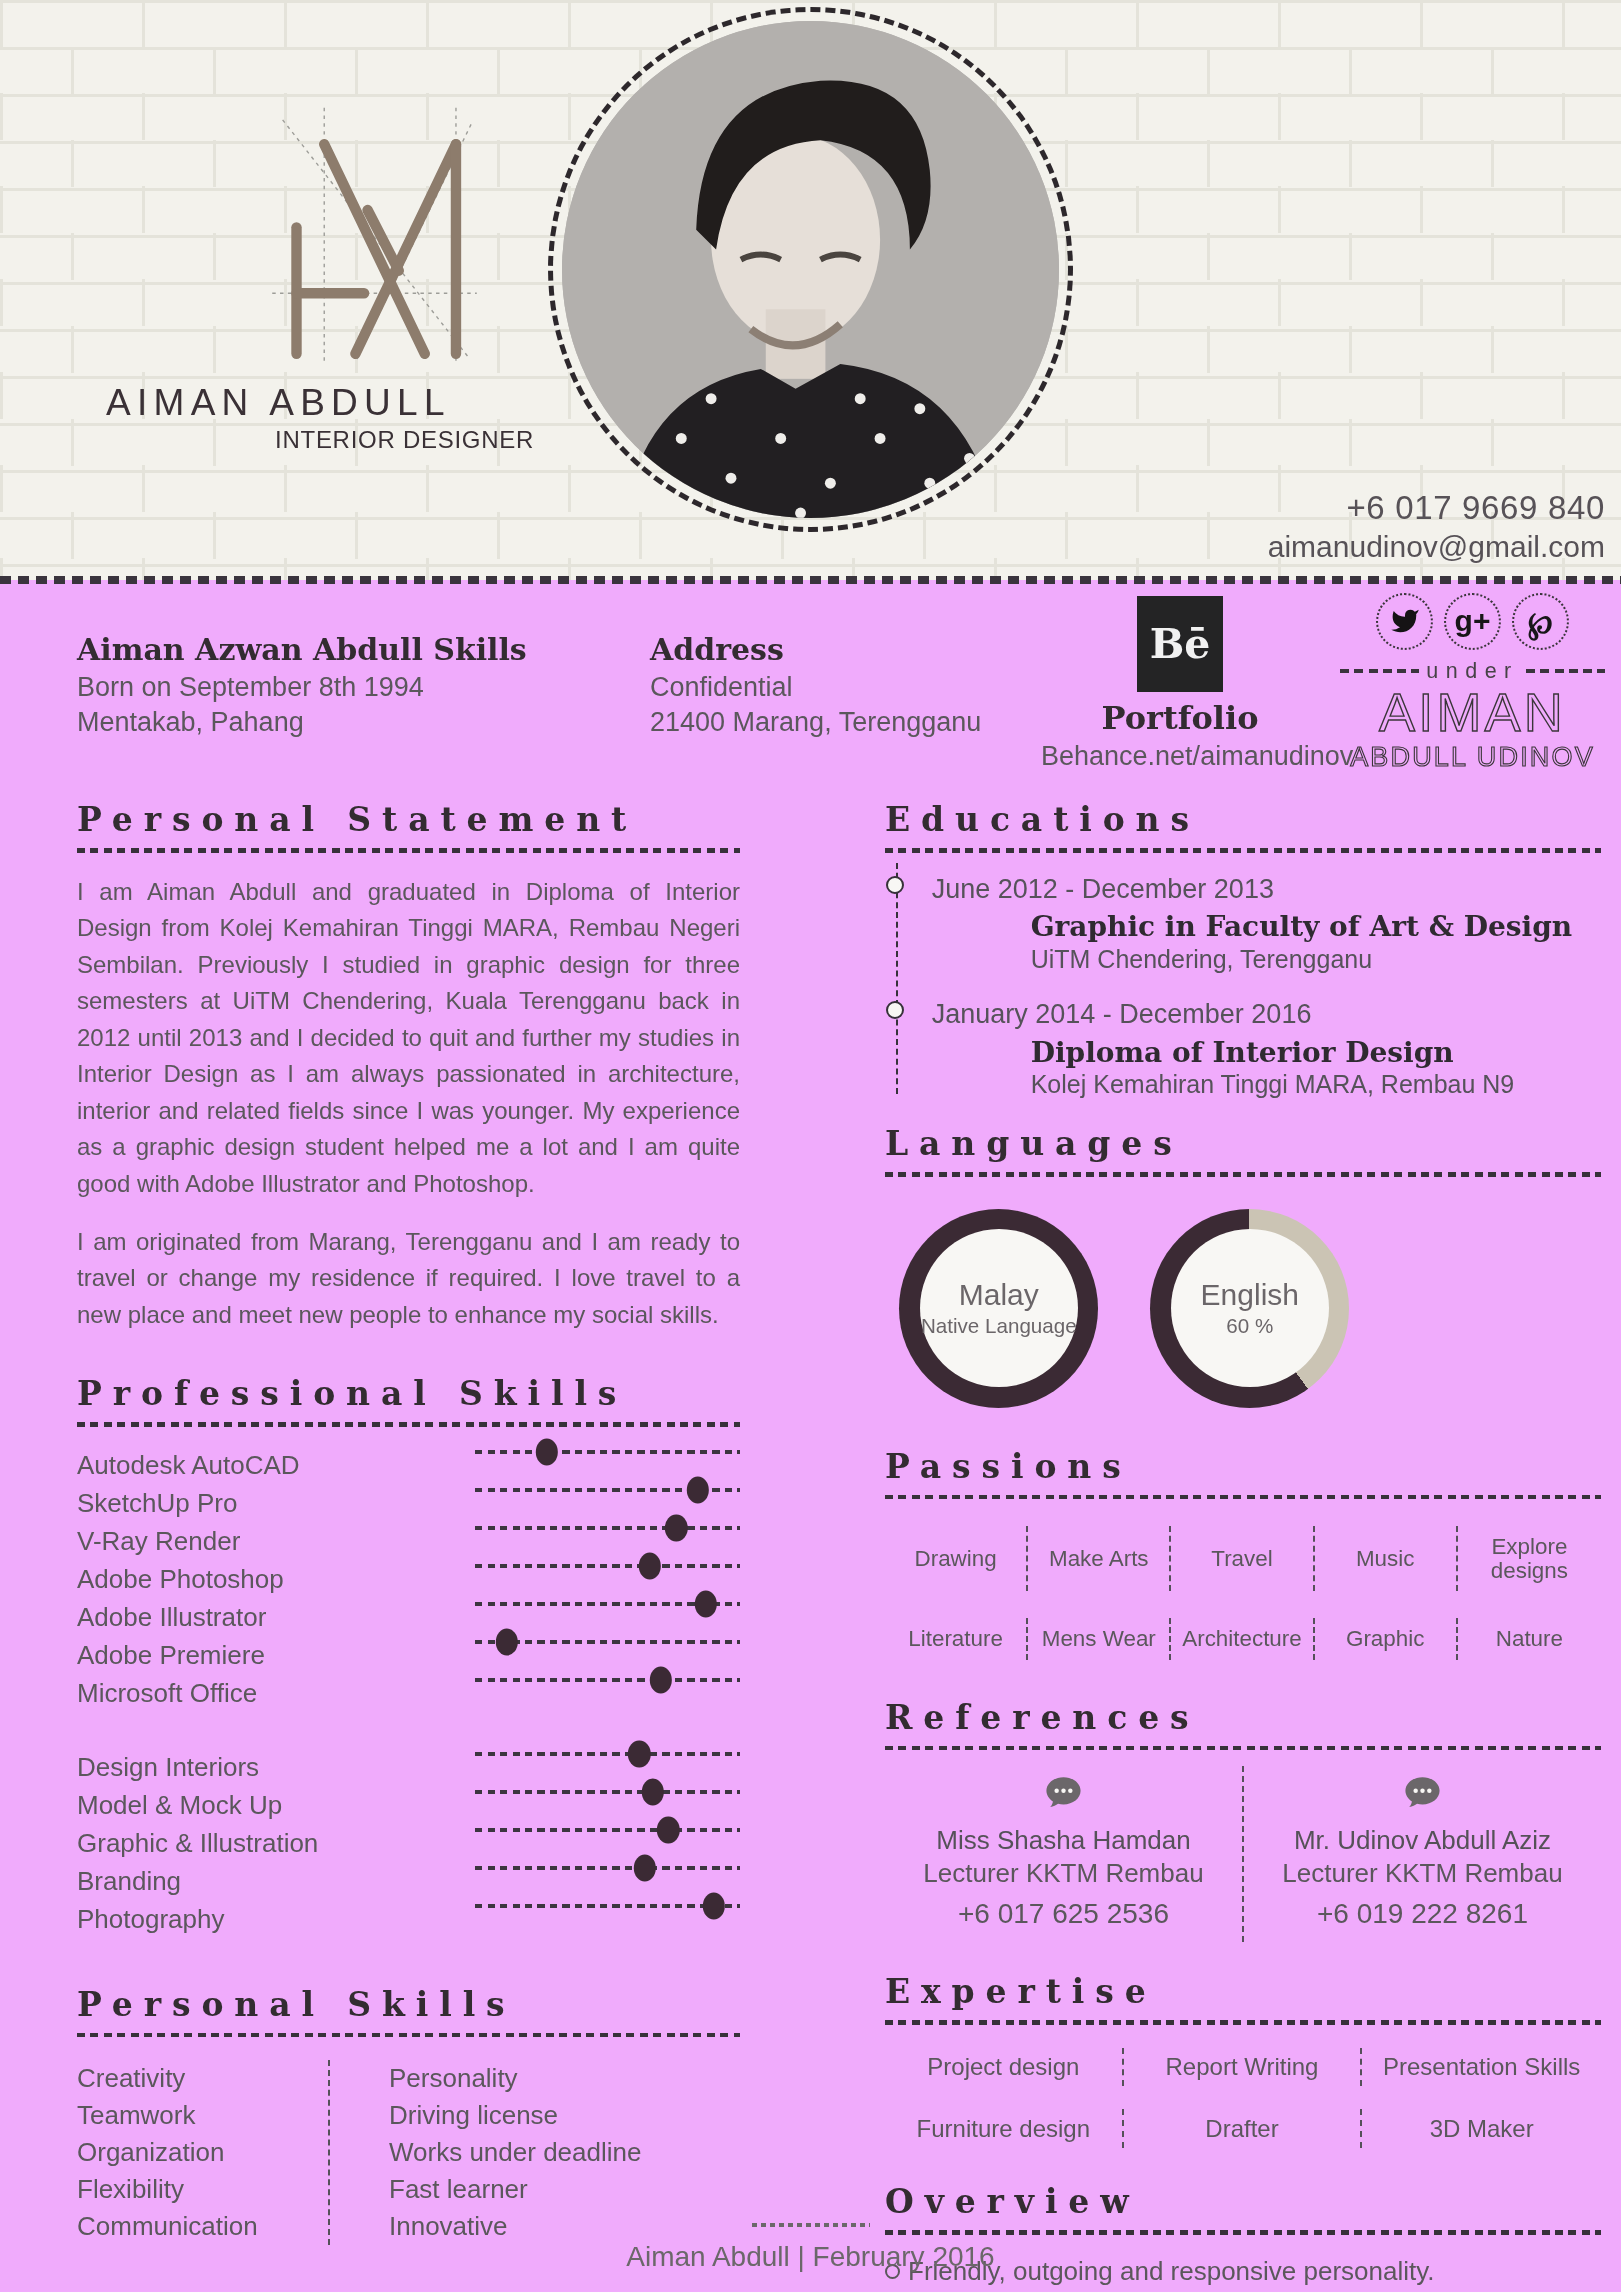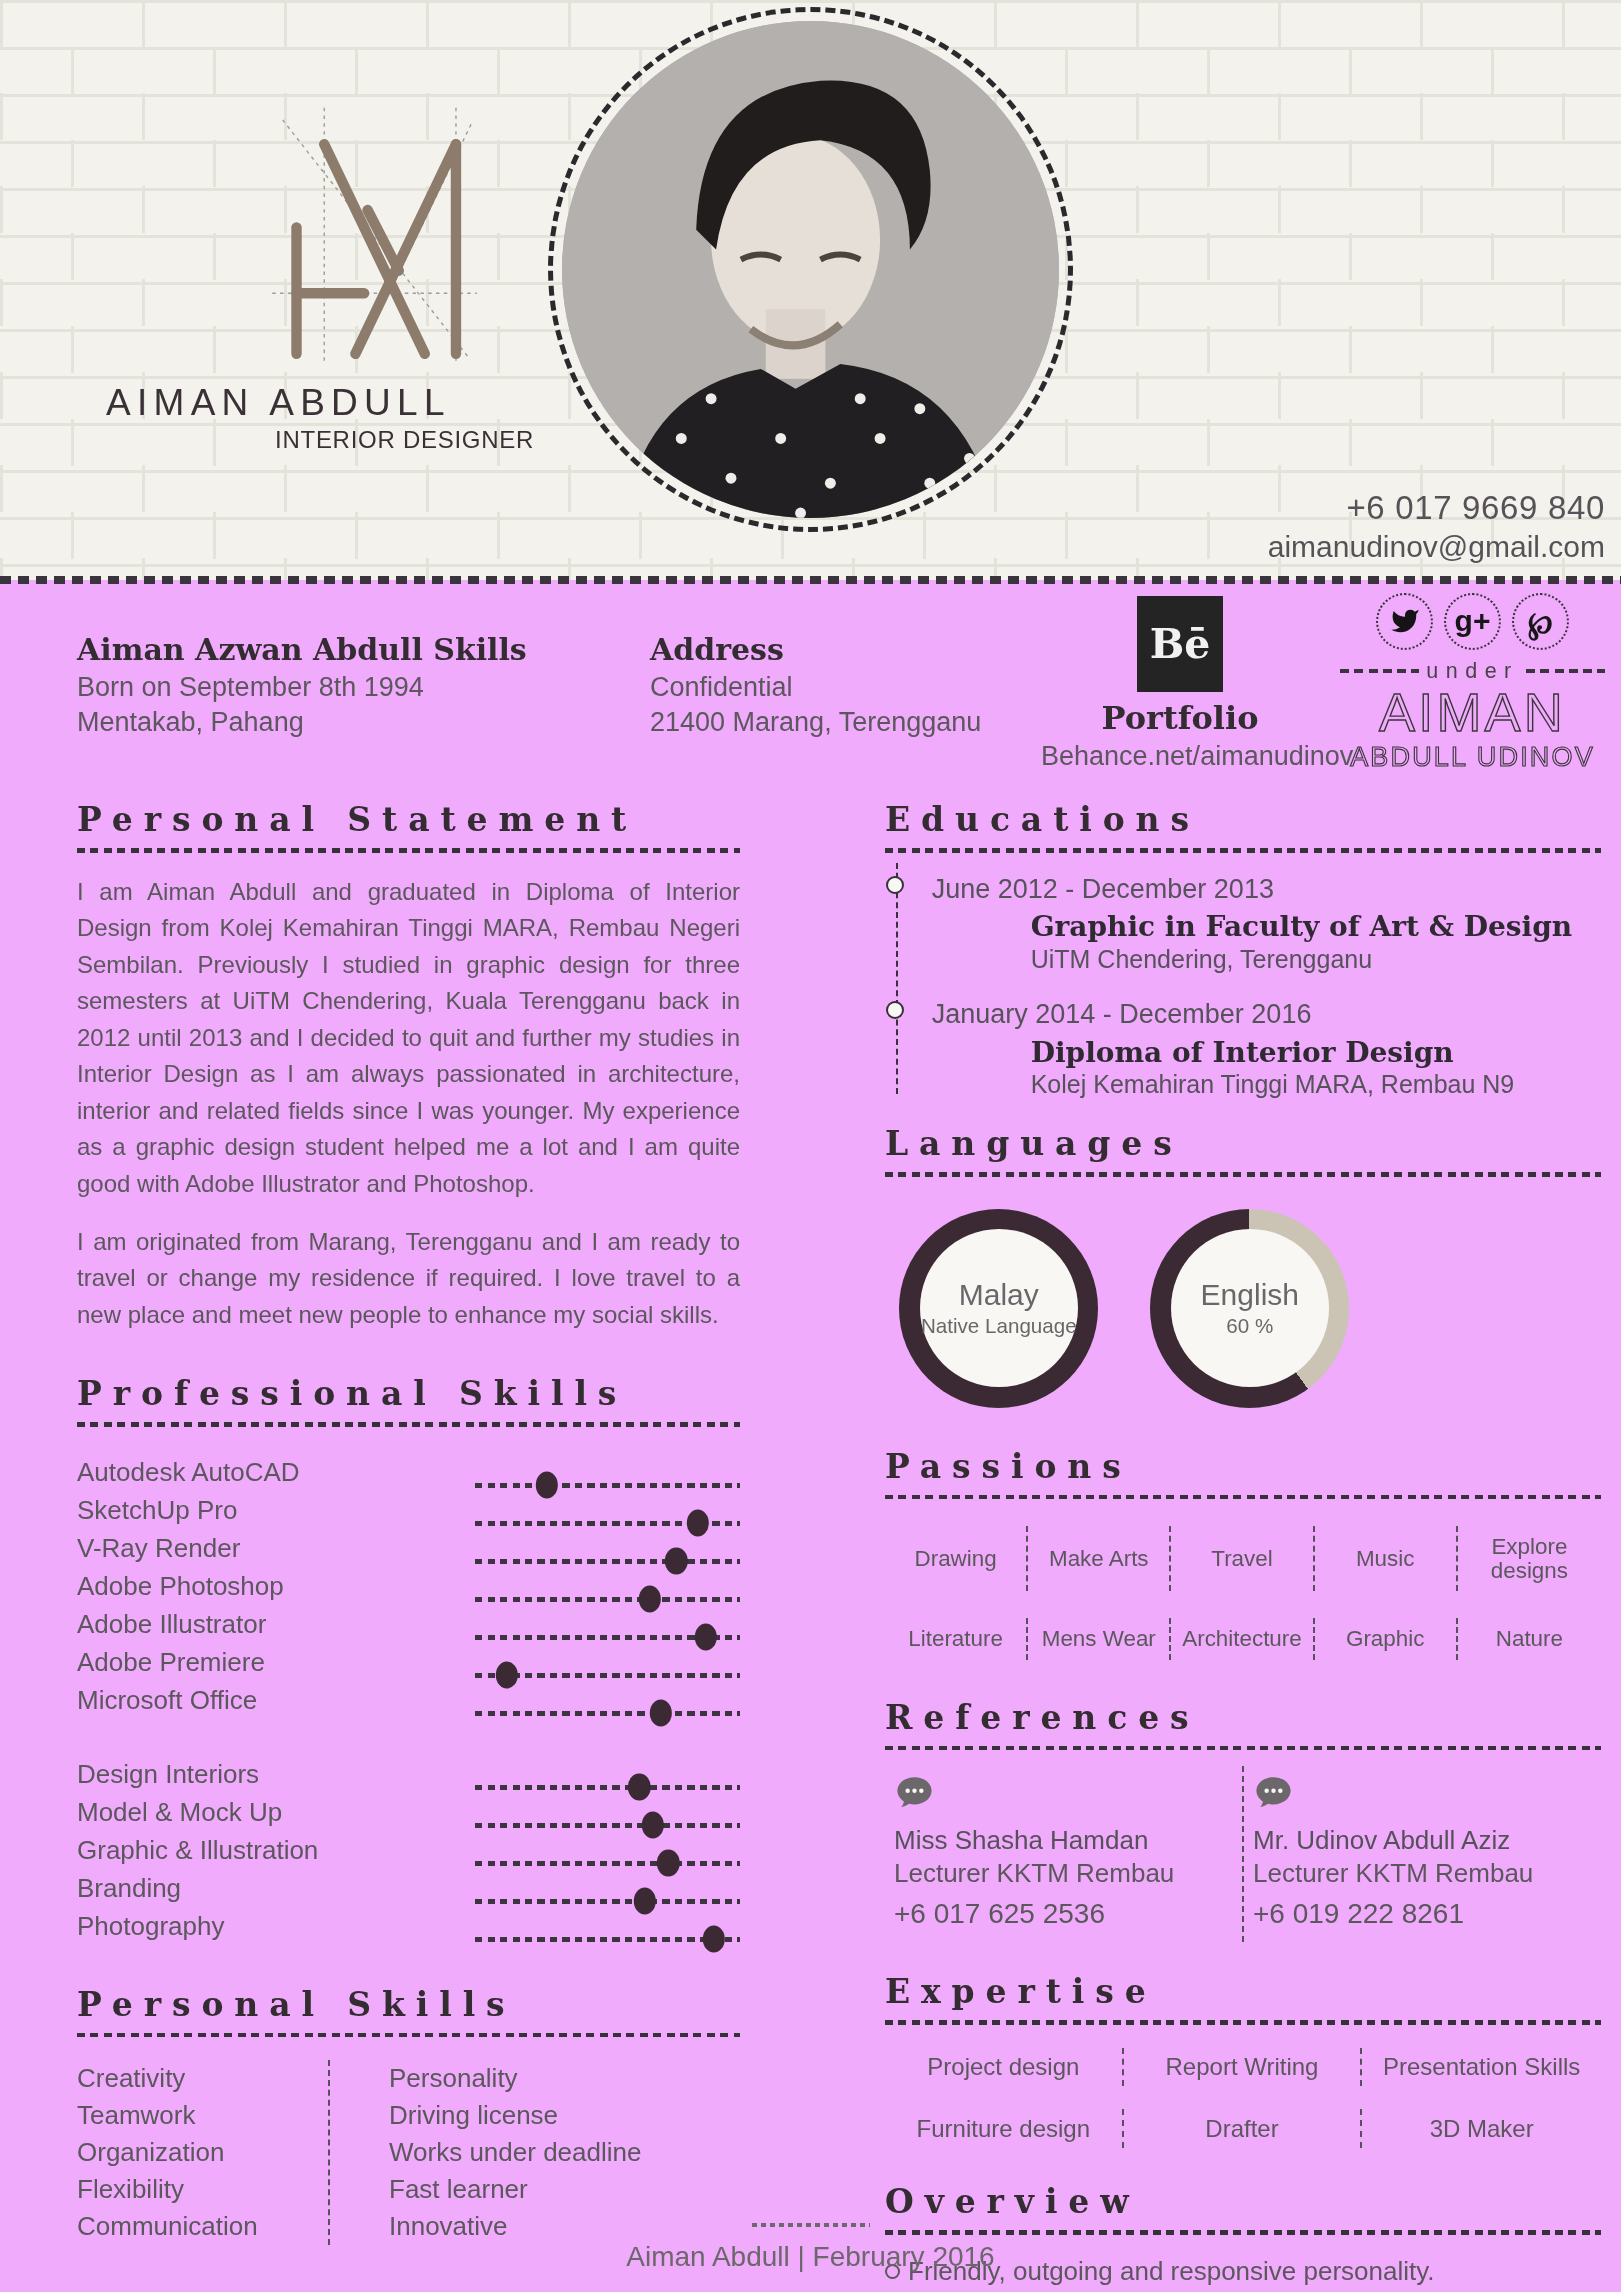--- a/index.html
+++ b/index.html
@@ -85,21 +85,21 @@
   .sec-title {
     font-family:"DejaVu Serif","Liberation Serif",serif; font-weight:700;
     font-size:33px; letter-spacing:.33em; color:#332c31; white-space:nowrap;
   }
   .dash-rule { height:4.5px; margin-top:9px;
     background:repeating-linear-gradient(90deg,#37313a 0 8px, transparent 8px 13.4px); }
 
   .para { font-size:24px; line-height:1.52; text-align:justify; color:#5b575c; margin-top:21.5px; }
 
   .skills-block { margin-top:23px; }
-  .skill-row { display:flex; align-items:flex-end; height:38px; }
+  .skill-row { display:flex; align-items:flex-start; height:38px; }
   .skill-label { flex:1; font-size:26px; color:#5b575c; }
   .skill-slider { position:relative; width:265px; height:4.5px;
     background:repeating-linear-gradient(90deg,#3c3540 0 7.2px, transparent 7.2px 12.5px); }
   .skill-dot { position:absolute; top:50%; width:22.4px; height:27px; border-radius:50%;
     background:#3b2a34; transform:translate(-50%,-50%); }
 
   .pskills { display:flex; margin-top:23px; }
   .pskills-col1 { width:251px; }
   .pskills-col2 { border-left:2.7px dashed #55505a; padding-left:59px; flex:1; }
   .pskill-item { font-size:26px; color:#5b575c; line-height:37px; }
@@ -125,21 +125,21 @@
   .donut-note { font-size:20.6px; color:#6b6669; margin-top:1.8px; }
 
   
   .pass-grid { display:grid; grid-template-columns:repeat(5,1fr); row-gap:27px; margin-top:27px; }
   .pass-cell { text-align:center; font-size:22.4px; color:#5b575c; line-height:1.05;
     padding:9px 3.6px; border-right:2.7px dashed #55505a; display:flex; align-items:center; justify-content:center; }
   .pass-cell:nth-child(5n) { border-right:none; }
 
   
   .refs { display:flex; margin-top:16px; }
-  .ref-card { flex:1; padding:5.4px 9px 12.5px; }
+  .ref-card { flex:1; text-align:center; padding:5.4px 9px 12.5px; }
   .ref-card:first-child { border-right:2.7px dashed #55505a; }
   .ref-name { font-size:26px; color:#555158; margin-top:9px; }
   .ref-role { font-size:26px; color:#5b575c; margin-top:1.8px; }
   .ref-phone { font-size:28px; color:#5b575c; margin-top:9px; }
 
   
   .exp-grid { display:grid; grid-template-columns:repeat(3,1fr); row-gap:23px; margin-top:23px; }
   .exp-cell { text-align:center; font-size:24px; color:#5b575c; padding:5.4px 3.6px;
     border-right:2.7px dashed #55505a; }
   .exp-cell:nth-child(3n) { border-right:none; }

